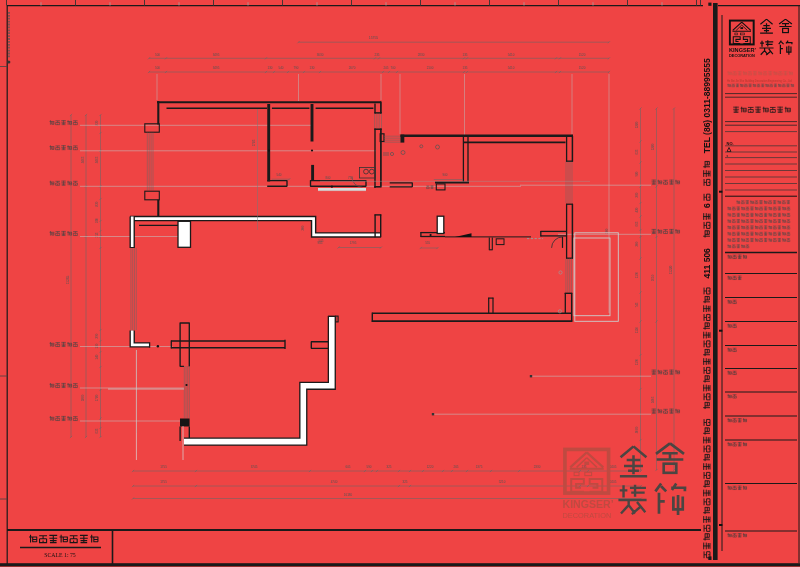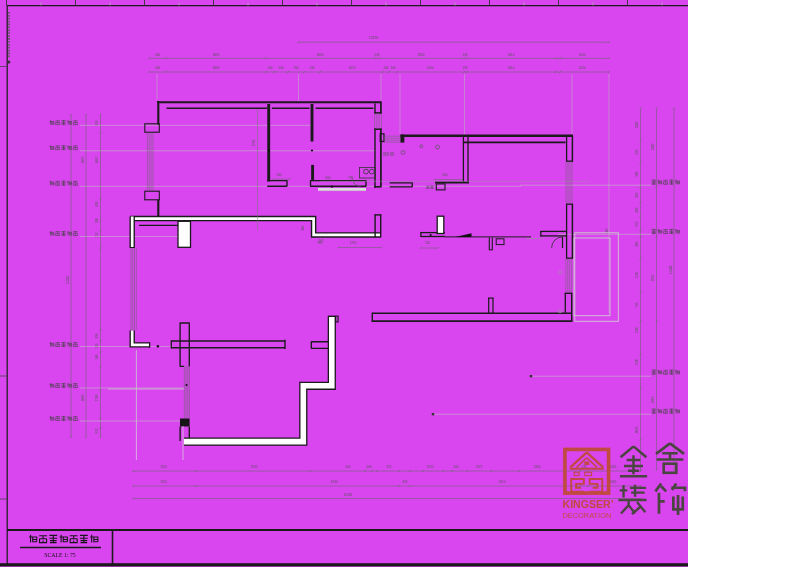--- a/index.html
+++ b/index.html
@@ -1,14 +1,14 @@
 <!DOCTYPE html>
 <html><head><meta charset="utf-8"><style>
 html,body{margin:0;padding:0;background:#fff;}
-#page{position:relative;width:688px;height:567px;background:#d946ef;overflow:hidden;font-family:"Liberation Sans",sans-serif;}
+#page{position:relative;width:800px;height:567px;background:#ef4444;overflow:hidden;font-family:"Liberation Sans",sans-serif;}
 </style></head><body>
 
 <div id="page">
 <svg width="800" height="567" viewBox="0 0 800 567">
 <defs>
 <symbol id="fc0" viewBox="0 0 10 10">
           <path d="M1,1.6 H9 M1,4.6 H9 M5,1 V9 M1.6,7 H8.4 M1.6,9 H8.4" fill="none" stroke="currentColor" stroke-width="1.1"></path>
         </symbol>
 <symbol id="fc1" viewBox="0 0 10 10">
           <path d="M2.6,1 V9 M1,3.2 H9.4 M4.8,3.2 V8.2 H9 M9,3.2 V8.2 M4.8,5.8 H9" fill="none" stroke="currentColor" stroke-width="1.1"></path>

